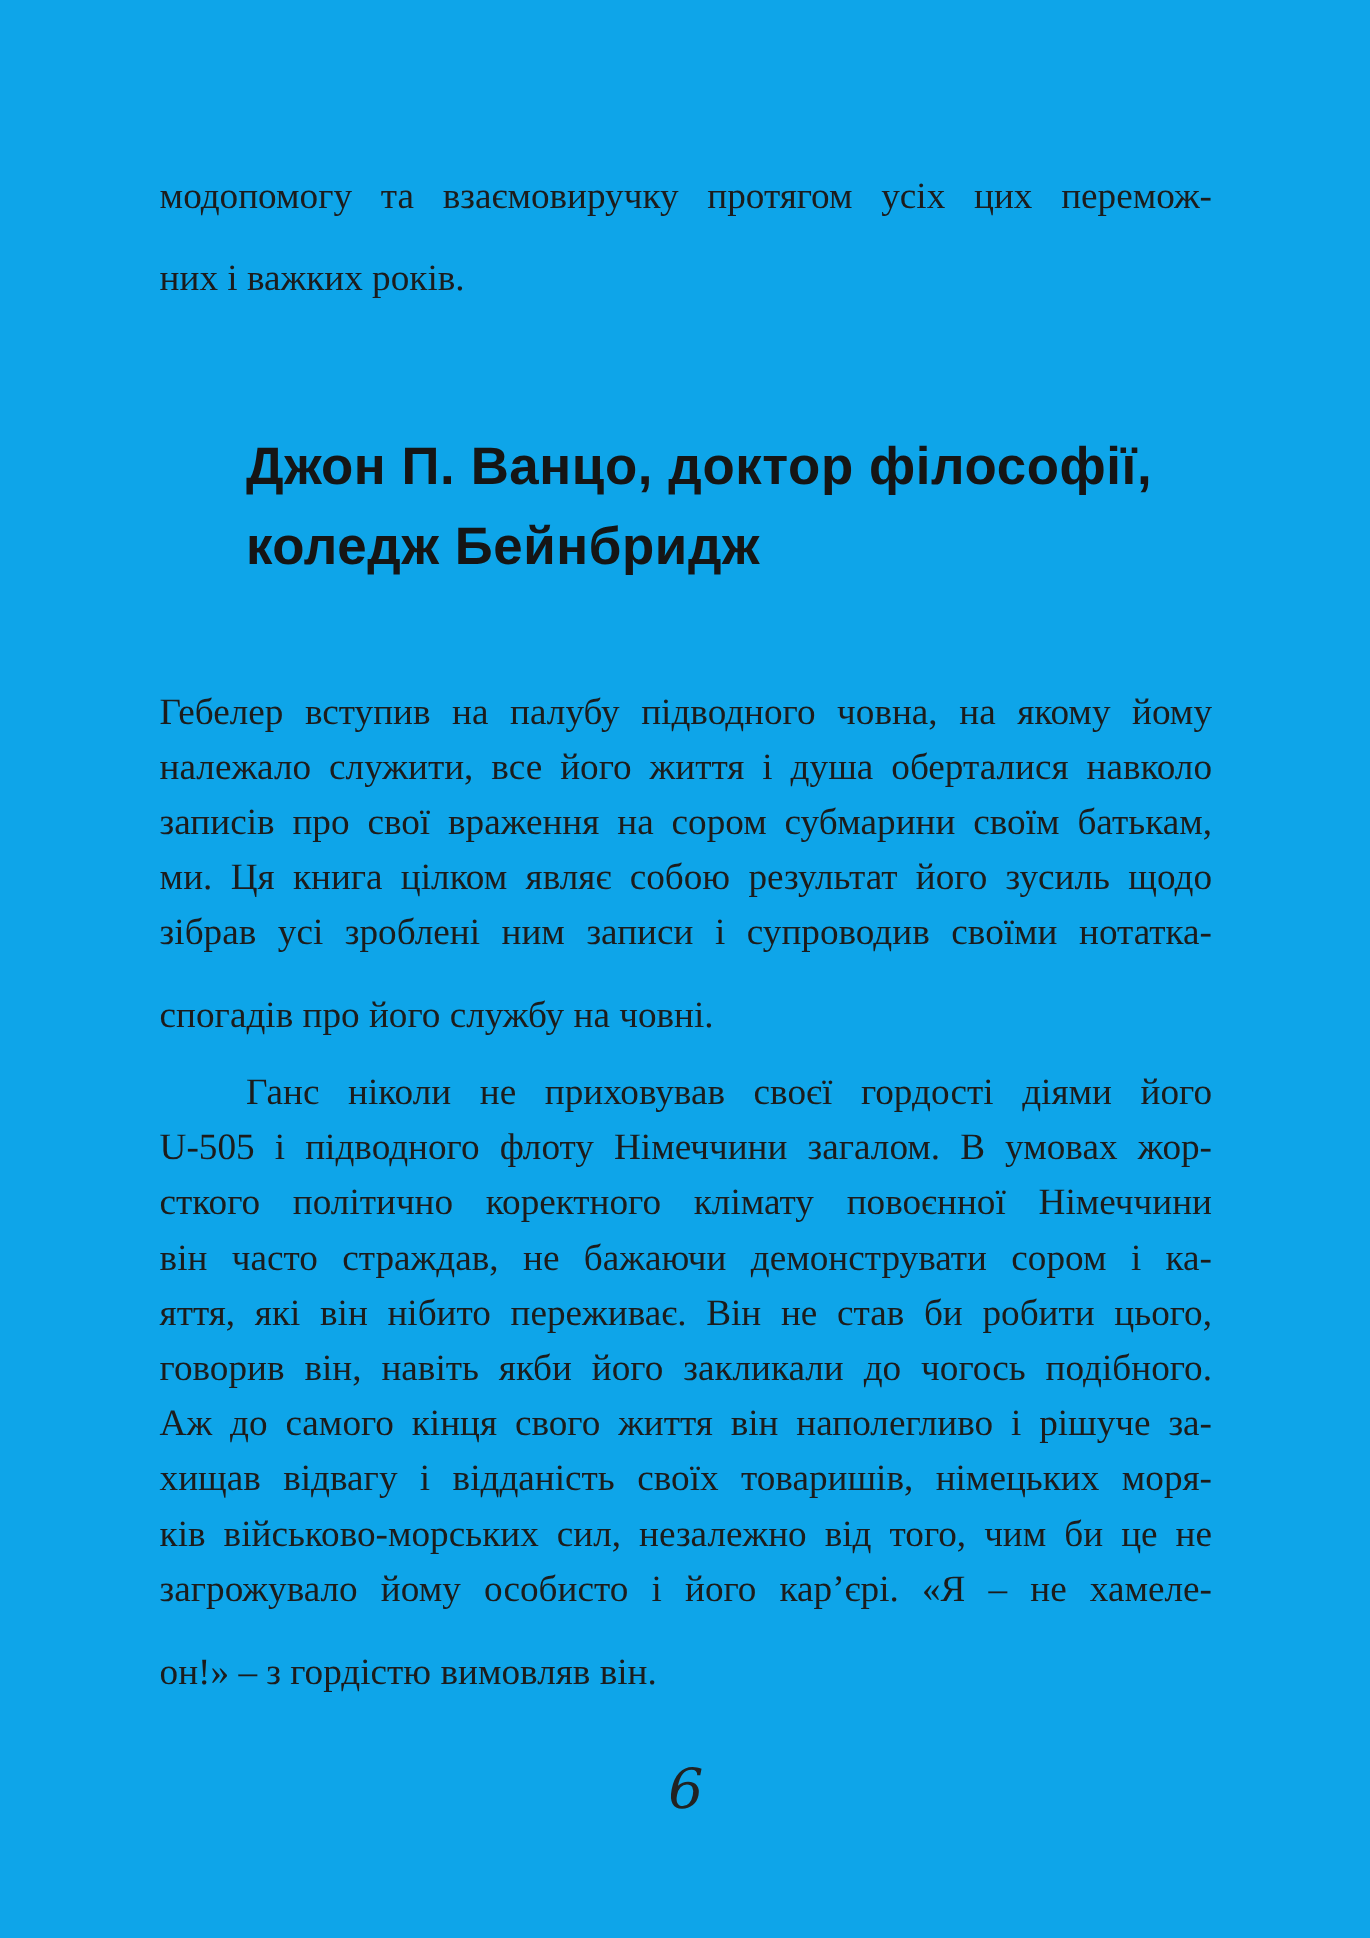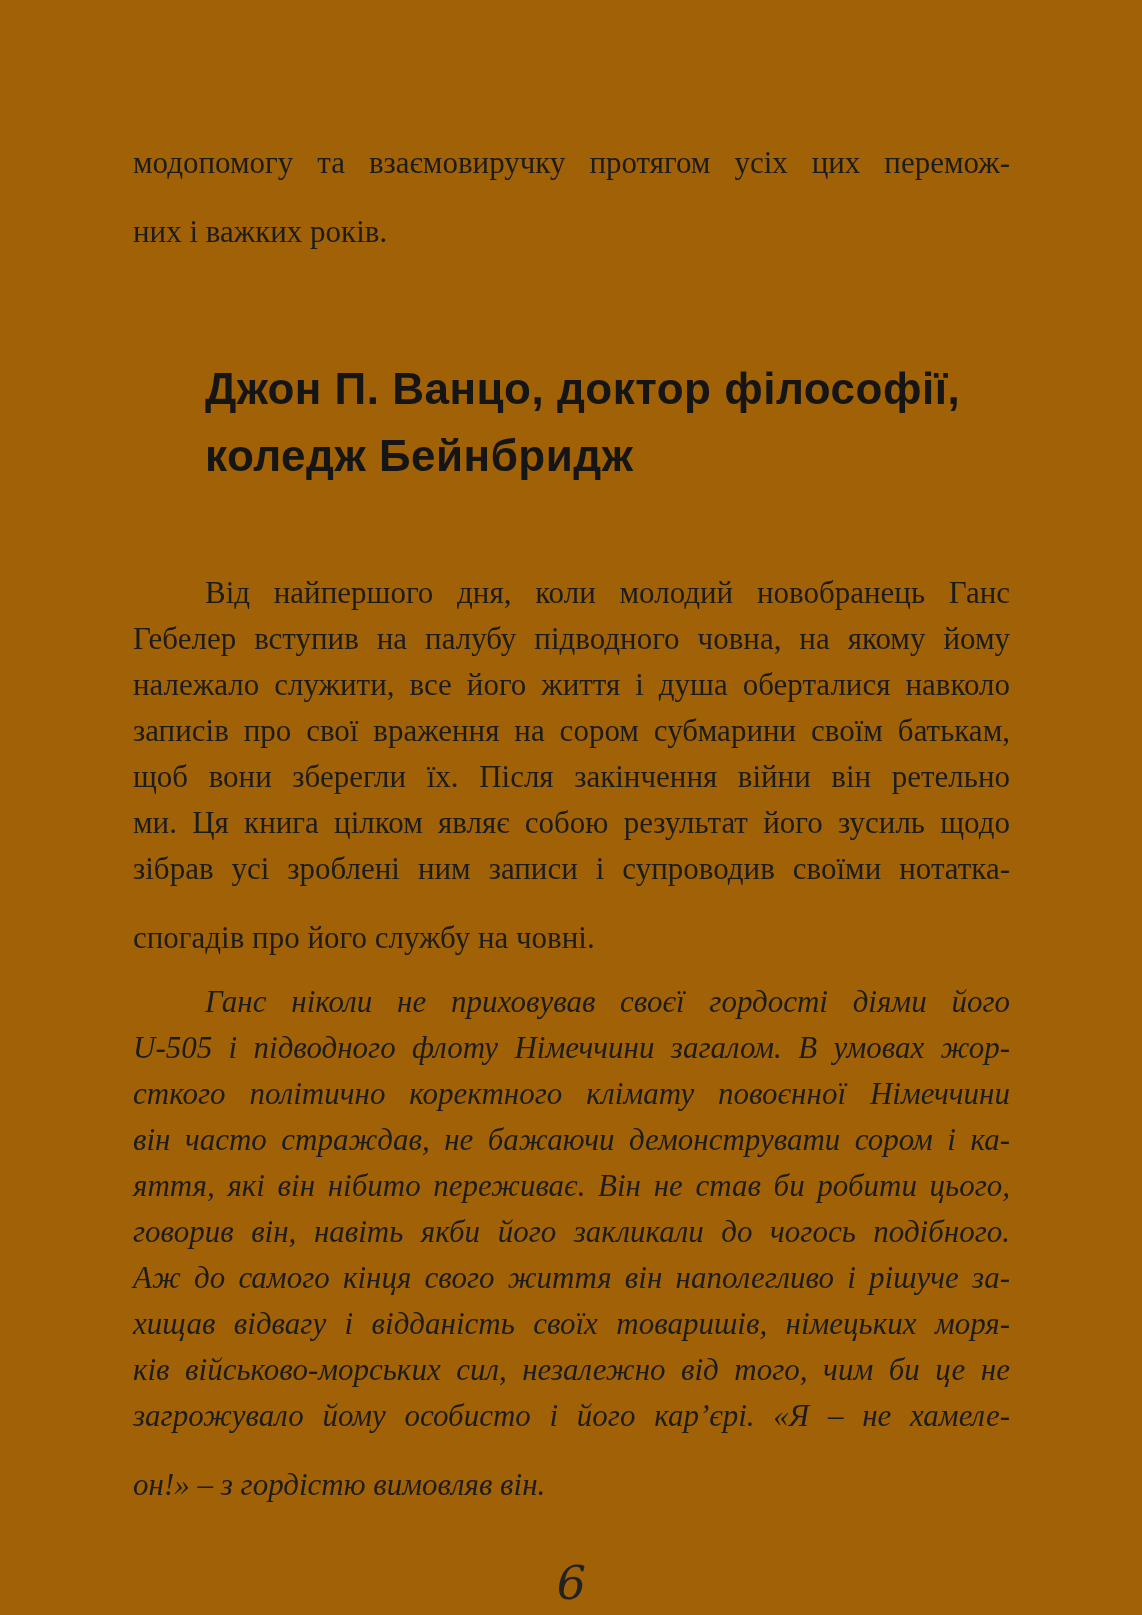--- a/index.html
+++ b/index.html
@@ -1,21 +1,21 @@
 <!DOCTYPE html>
 <html><head>
 <meta charset="utf-8">
 <style>
   html, body { margin: 0; padding: 0; background: #e9e9e9; }
   .page {
     position: relative;
     width: 1142px;
     height: 1615px;
     margin: 0 auto;
-    background: #a16207;
+    background: #0ea5e9;
     color: #1c1c1c;
     font-family: "Liberation Serif", serif;
     overflow: hidden;
     box-sizing: border-box;
   }
   .textblock {
     box-sizing: border-box;
     padding: 140px 132px 0 133px;
   }
   .para {
@@ -47,21 +47,21 @@
     margin-top: 112px;
     letter-spacing: 0.5px;
     color: #151515;
   }
   .heading .line,
   .heading .line.last {
     text-align: left;
     text-align-last: left;
   }
   .first-body-para { margin-top: 92px; }
-  .body-para + .body-para { margin-top: 18px; font-style: italic; }
+  .body-para + .body-para { margin-top: 18px; }
   .page-number {
     margin-top: 52px;
     text-align: center;
     font-family: "DejaVu Serif", serif;
     font-style: italic;
     font-size: 46px;
     line-height: 1;
     color: #222222;
   }
 </style>
@@ -76,25 +76,23 @@
         <div class="line last">них і важких років.</div>
       </div>
 
     <div class="heading">
         <div class="line first">Джон П. Ванцо, доктор філософії,</div>
         <div class="line last">коледж Бейнбридж</div>
       </div>
 
     <div>
         <div class="para body-para first-body-para">
-          <div class="line first">Від найпершого дня, коли молодий новобранець Ганс</div>
           <div class="line">Гебелер вступив на палубу підводного човна, на якому йому</div>
           <div class="line">належало служити, все його життя і душа оберталися навколо</div>
           <div class="line">записів про свої враження на сором субмарини своїм батькам,</div>
-          <div class="line">щоб вони зберегли їх. Після закінчення війни він ретельно</div>
           <div class="line">ми. Ця книга цілком являє собою результат його зусиль щодо</div>
           <div class="line">зібрав усі зроблені ним записи і супроводив своїми нотатка-</div>
           <div class="line last">спогадів про його службу на човні.</div>
         </div>
         <div class="para body-para">
           <div class="line first">Ганс ніколи не приховував своєї гордості діями його</div>
           <div class="line">U-505 і підводного флоту Німеччини загалом. В умовах жор-</div>
           <div class="line">сткого політично коректного клімату повоєнної Німеччини</div>
           <div class="line">він часто страждав, не бажаючи демонструвати сором і ка-</div>
           <div class="line">яття, які він нібито переживає. Він не став би робити цього,</div>

